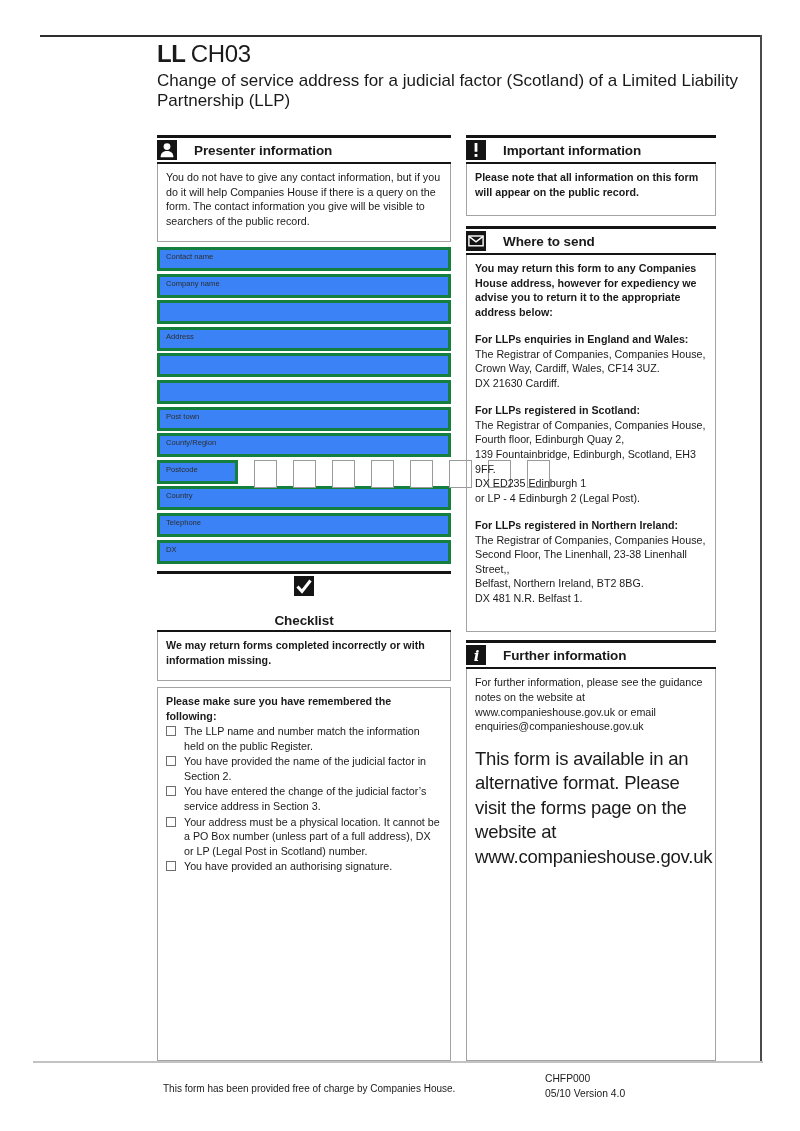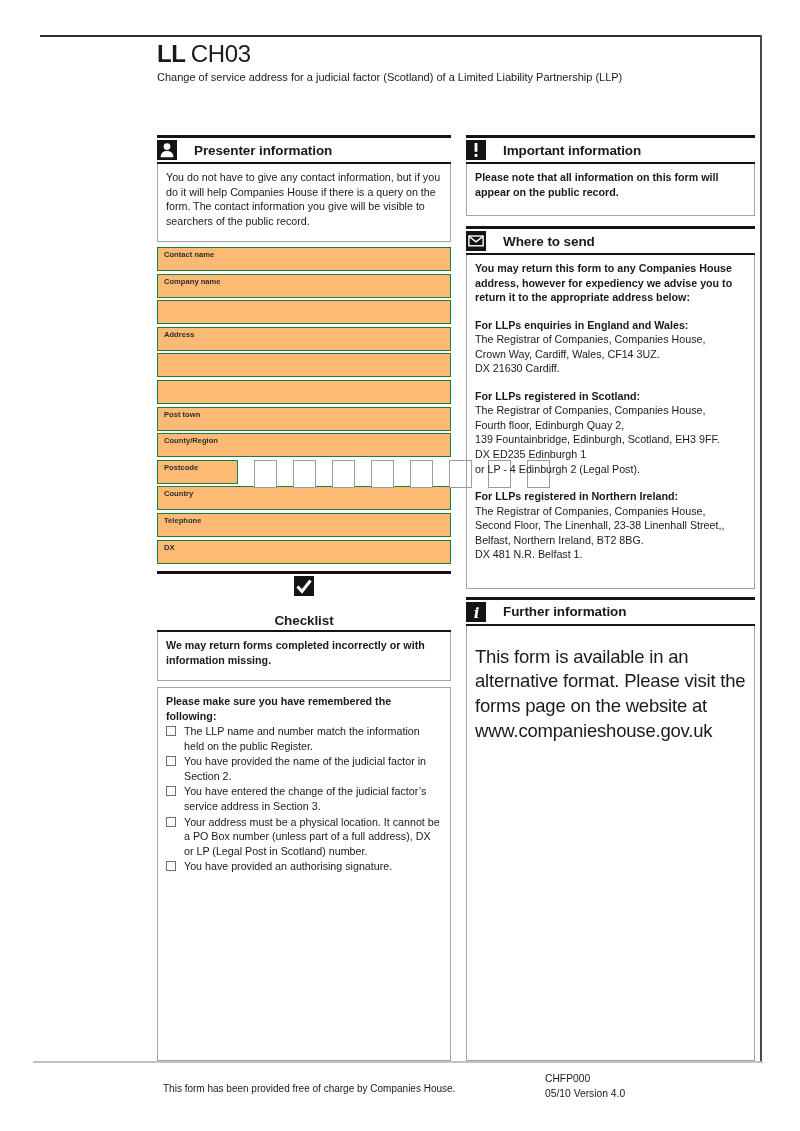--- a/index.html
+++ b/index.html
@@ -9,38 +9,38 @@
     -webkit-font-smoothing:antialiased;
   }
   .rule-top{position:absolute;left:40px;top:35px;width:722px;height:2px;background:#2e2e2e;}
   .rule-right{position:absolute;left:760px;top:35px;width:2px;height:1027px;background:#4a4a4a;}
   .rule-bottom{position:absolute;left:33px;top:1061px;width:730px;height:2px;background:#c2c2c2;}
 
   .title-block{position:absolute;left:157px;top:40px;width:600px;}
   .form-code{font-size:24px;letter-spacing:-0.3px;}
   .form-code .pfx{font-weight:700;}
   .form-code .code{font-weight:400;margin-left:5px;}
-  .subtitle{font-size:11px;margin-top:3px;}
+  .subtitle{font-size:17px;margin-top:3px;}
 
   .col{position:absolute;top:135px;display:flex;flex-direction:column;box-sizing:border-box;}
   #left-col{left:157px;width:294px;height:926px;}
-  #right-col{left:466px;width:289px;height:926px;}
+  #right-col{left:466px;width:250px;height:926px;}
 
   .section-header{border-top:3px solid #141414;border-bottom:2px solid #141414;
     display:flex;align-items:center;gap:17px;padding:2px 0 2px 0;flex:none;}
   .icon-box{width:20px;height:20px;background:#141414;flex:none;display:flex;align-items:center;justify-content:center;}
   .section-title{font-weight:700;font-size:13.5px;letter-spacing:-0.1px;}
 
   .body-box{border:1px solid #a3a3a3;border-top:none;padding:6px 8px 7px 8px;
     font-size:10.7px;line-height:1.36;flex:none;box-sizing:border-box;}
   .presenter-body{min-height:78px;}
 
   .fields{margin-top:5px;flex:none;}
-  .field{border:1px solid #15803d;height:24px;margin-bottom:2.6px;box-sizing:border-box;
-    padding:2px 6px;background:#fdba74;font-weight:bold;}
+  .field{border:3px solid #15803d;height:24px;margin-bottom:2.6px;box-sizing:border-box;
+    padding:2px 6px;background:#3b82f6;}
   .field-label{font-size:7.6px;color:#2e2e2e;display:block;}
   .pc-row{display:flex;gap:16px;height:24px;margin-bottom:2.6px;align-items:flex-start;}
   .pc-labelbox{width:81px;flex:none;margin-bottom:0;}
   .pc-cell{width:23px;height:28px;border:1px solid #9b9b9b;box-sizing:border-box;background:#fff;flex:none;}
 
   .checklist-header{margin-top:5px;flex-direction:column;}
   .warn-box{font-weight:700;min-height:49px;}
   .remember-box{margin-top:6px;flex:1;}
   .remember-intro{font-weight:700;}
   .check-item{display:flex;gap:8px;margin-top:1px;}
@@ -223,20 +223,21 @@
 
   <div class="section-header fi-header">
     <span class="icon-box">
       <svg width="20" height="20" viewBox="0 0 20 20">
         <text x="10.5" y="15.5" text-anchor="middle" font-family="DejaVu Serif, serif" font-style="italic" font-weight="bold" font-size="15" fill="#fff">i</text>
       </svg>
     </span>
     <span class="section-title">Further information</span>
   </div>
   <div class="body-box further-body">
+    <div>For further information, please see the guidance notes on the website at www.companieshouse.gov.uk or email enquiries@companieshouse.gov.uk</div>
     <div class="alt-format">This form is available in an alternative format. Please visit the forms page on the website at www.companieshouse.gov.uk</div>
   </div>
 </div>
 
 <div class="footer-left">This form has been provided free of charge by Companies House.</div>
 <div class="footer-right">
   <div>CHFP000</div>
   <div>05/10 Version 4.0</div>
 </div>
 

